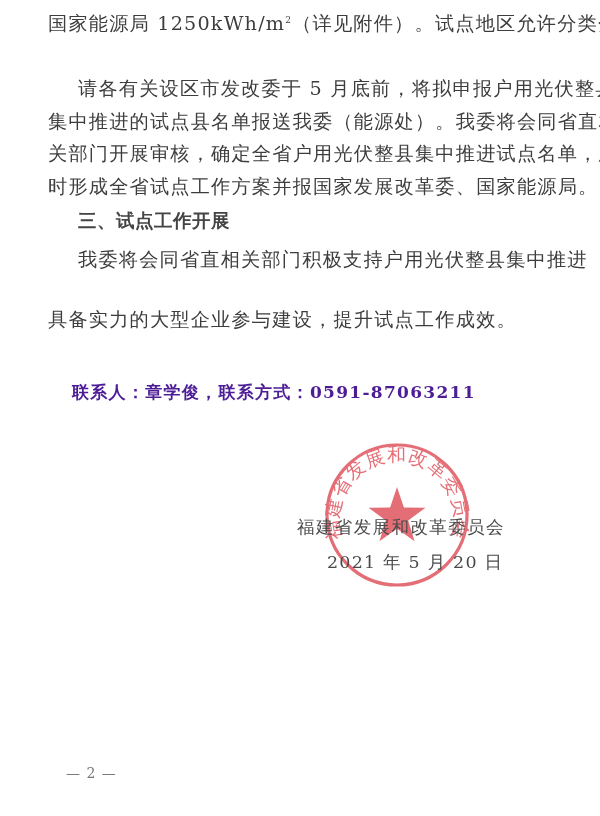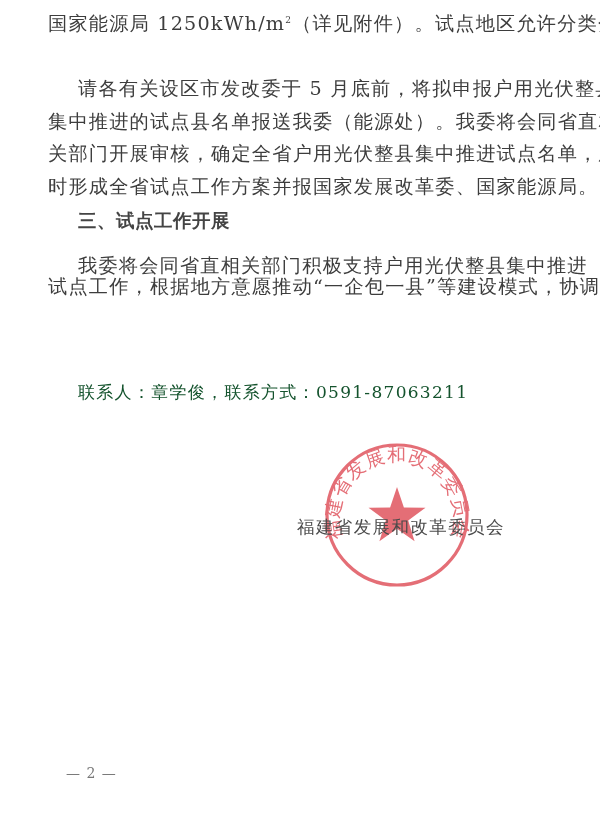--- a/index.html
+++ b/index.html
@@ -33,24 +33,25 @@
     }
     .indent { left: 78px; }
     .heading {
       font-family: "DejaVu Sans", "Liberation Sans", sans-serif;
       font-weight: bold;
       color: #444;
       letter-spacing: 0.5px;
       font-size: 18.5px;
     }
     .contact {
-      left: 78px;
+      left: 72px;
       font-size: 17px;
       letter-spacing: 1.3px;
-      color: #14532d;
+      color: #4c1d95;
+      font-weight: bold;
     }
     .sup { font-size: 9px; vertical-align: super; line-height: 0; }
     .stamp {
       position: absolute;
       left: 323px;
       top: 441px;
       width: 148px;
       height: 148px;
       pointer-events: none;
       opacity: 0.85;
@@ -81,32 +82,33 @@
 
   <div class="line" style="top:12px;"><span>国家能源局 1250kWh/m</span><span class="sup">2</span><span>（详见附件）。试点地区允许分类分批</span></div>
 
   <div class="line indent" style="top:77px;">请各有关设区市发改委于 5 月底前，将拟申报户用光伏整县</div>
   <div class="line" style="top:110px;">集中推进的试点县名单报送我委（能源处）。我委将会同省直相</div>
   <div class="line" style="top:142px;">关部门开展审核，确定全省户用光伏整县集中推进试点名单，及</div>
   <div class="line" style="top:175px;">时形成全省试点工作方案并报国家发展改革委、国家能源局。</div>
 
   <div class="line indent heading" style="top:209px;">三、试点工作开展</div>
 
-  <div class="line indent" style="top:254px;">我委将会同省直相关部门积极支持户用光伏整县集中推进</div>
-  <div class="line" style="top:275px;">试点工作，根据地方意愿推动“一企包一县”等建设模式，协调</div>
+  <div class="line indent" style="top:248px;">我委将会同省直相关部门积极支持户用光伏整县集中推进</div>
+  <div class="line" style="top:308px;">具备实力的大型企业参与建设，提升试点工作成效。</div>
 
   <div class="line contact" style="top:380px;">联系人：章学俊，联系方式：0591-87063211</div>
 
   <svg class="stamp" viewBox="0 0 148 148">
     <defs>
       <path id="sealArc" d="M 22 104 A 58 58 0 1 1 126 104" fill="none"></path>
     </defs>
     <circle cx="74" cy="74" r="70" fill="none" stroke="#e0555f" stroke-width="3.2"></circle>
     <text font-size="19" fill="#e0555f" font-family="DejaVu Serif, serif" letter-spacing="1">
       <textPath href="#sealArc" startOffset="50%" text-anchor="middle">福建省发展和改革委员会</textPath>
     </text>
     <polygon fill="#e0555f" points="74,46 80.9,66.5 102.5,66.7 85.2,79.6 91.6,100.3 74,87.8 56.4,100.3 62.8,79.6 45.5,66.7 67.1,66.5"></polygon>
   </svg>
 
   <div class="sign org">福建省发展和改革委员会</div>
+  <div class="sign date">2021 年 5 月 20 日</div>
 
   <div class="page-number">— 2 —</div>
 </div>
 
 </body></html>

